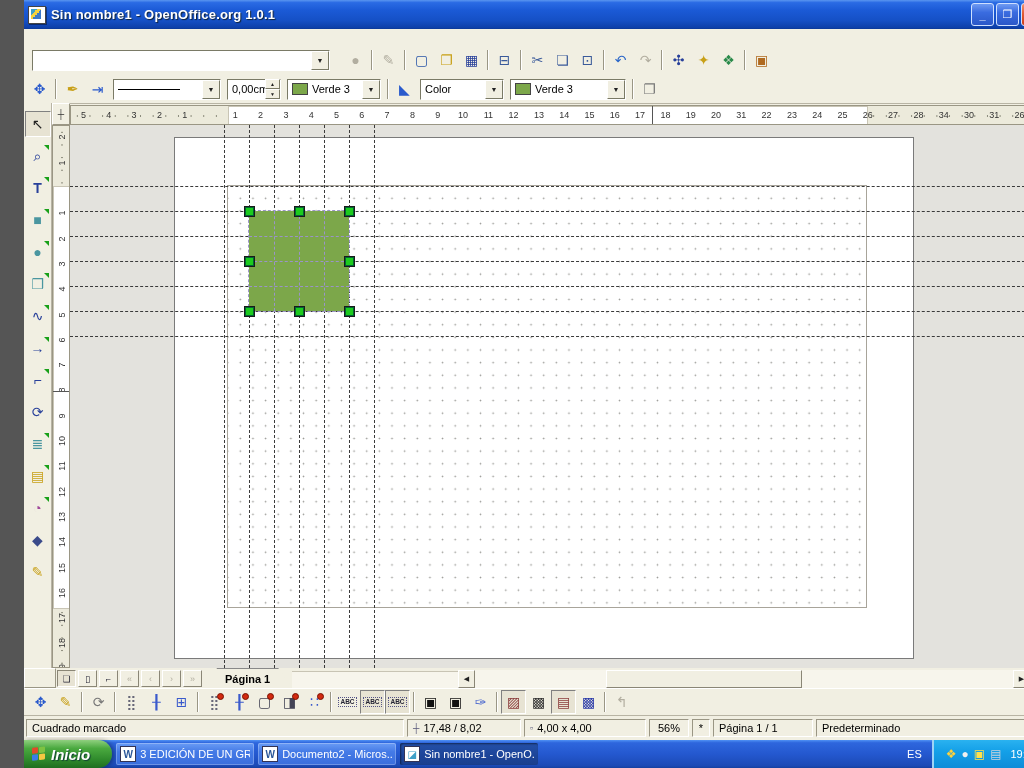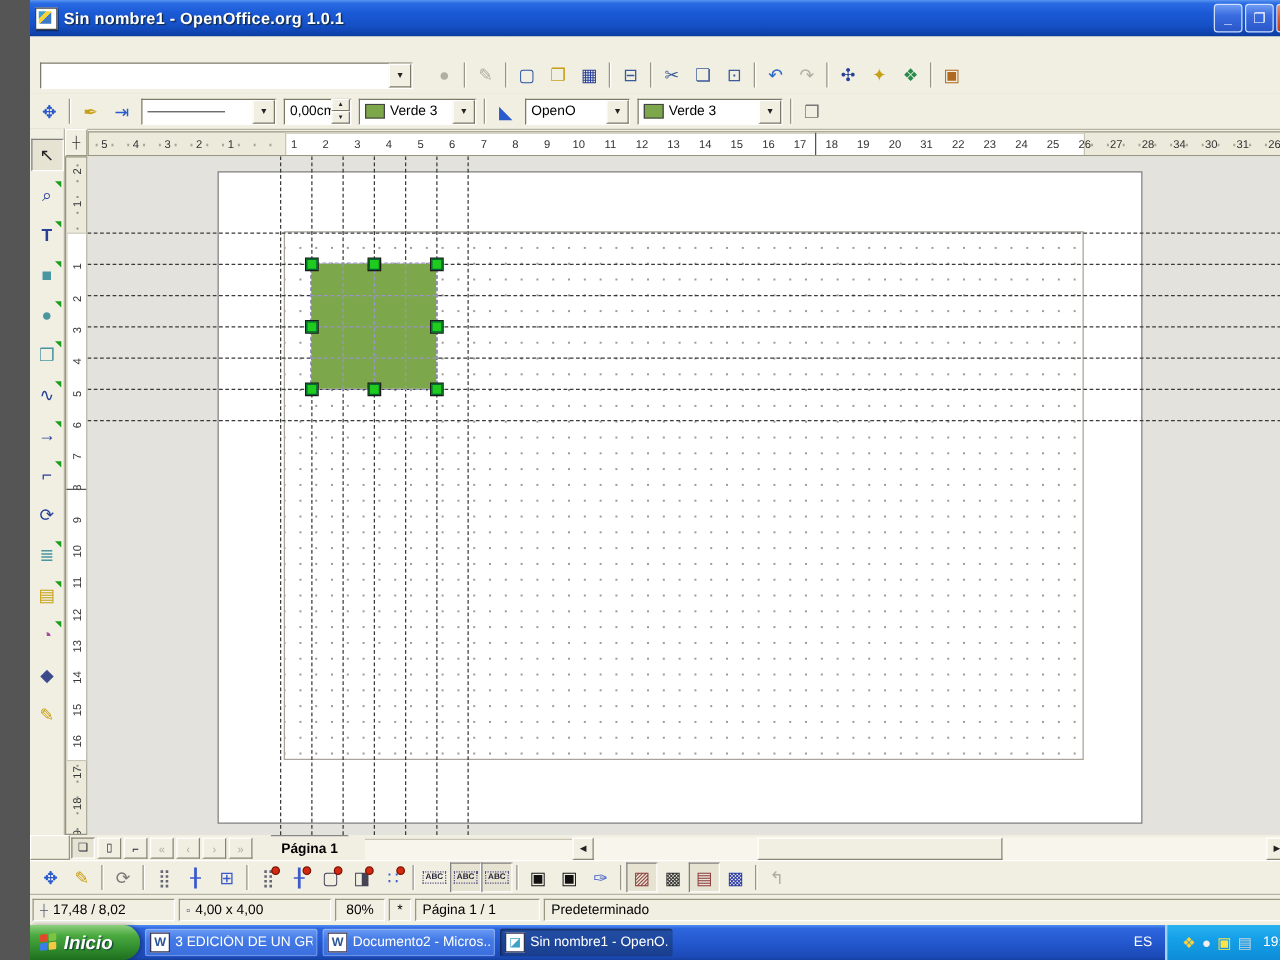--- a/index.html
+++ b/index.html
@@ -249,21 +249,21 @@
           <span class="swatch"></span>
         <span>Verde 3</span>
         </span>
       <span class="dropbtn">▼</span>
     </div>
     <div class="vsep"></div>
     <div class="tbtn">
       <span class="g" style="color:#2a5acc">◣</span>
       </div>
     <div class="combo" style="width:82px;">
-      <span class="val">OpenO</span>
+      <span class="val">Color</span>
       <span class="dropbtn">▼</span>
     </div>
     <div class="combo" style="width:114px;">
       <span class="val">
           <span class="swatch"></span>
         <span>Verde 3</span>
         </span>
       <span class="dropbtn">▼</span>
     </div>
     <div class="vsep"></div>
@@ -542,30 +542,33 @@
       <div class="tbtn">
         <span class="g" style="color: rgb(42, 58, 168);">▩</span>
       </div>
       <div class="vsep"></div>
       <div class="tbtn disabled">
         <span class="g" style="color: rgb(178, 174, 160);">↰</span>
       </div>
     </div>
 
   <div id="statusbar">
+    <div class="scell" style="width:378px;">
+      <span>Cuadrado marcado</span>
+      </div>
     <div class="scell" style="width:114px;">
       <span class="sicon">┼</span>
       <span>17,48 / 8,02</span>
       </div>
     <div class="scell" style="width:122px;">
       <span class="sicon">▫</span>
       <span>4,00 x 4,00</span>
       </div>
     <div class="scell" style="width:40px;justify-content:center;">
-      <span>80%</span>
+      <span>56%</span>
       </div>
     <div class="scell" style="width:18px;justify-content:center;">
       <span>*</span>
       </div>
     <div class="scell" style="width:100px;">
       <span>Página 1 / 1</span>
       </div>
     <div class="scell" style="flex:1;">
       <span>Predeterminado</span>
       </div>

